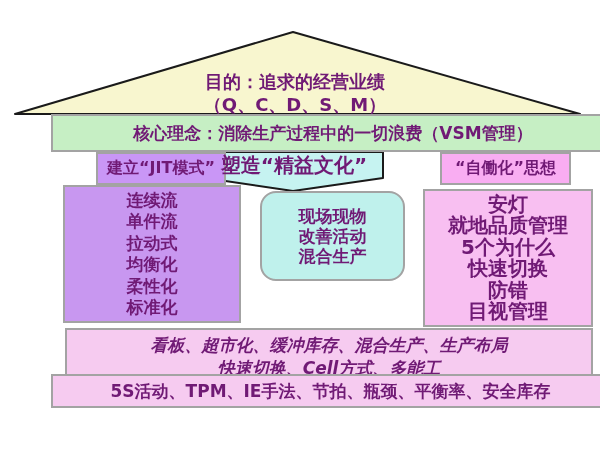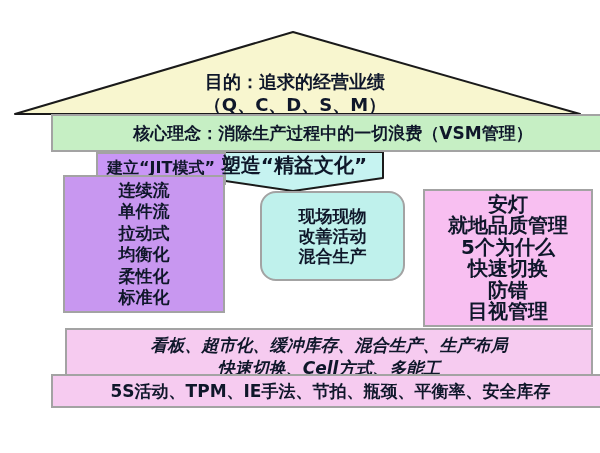--- a/index.html
+++ b/index.html
@@ -4,21 +4,21 @@
 <style>
   html, body { margin: 0; padding: 0; background: #ffffff; }
   .stage {
     position: relative;
     width: 600px;
     height: 453px;
     background: #ffffff;
     overflow: hidden;
     font-family: "DejaVu Sans", sans-serif;
     font-weight: bold;
-    color: #0f172a;
+    color: #701a75;
   }
   .overlay {
     position: absolute;
     left: 0; top: 0;
     width: 600px; height: 453px;
     z-index: 1;
     pointer-events: none;
   }
   .box {
     position: absolute;
@@ -65,21 +65,21 @@
     font-size: 20px;
     background: transparent;
   }
   .jidoka-header {
     left: 402px; top: 152px; width: 131px; height: 33px;
     background: #f9adf2;
     font-size: 16px;
   }
   
   .jit-pillar {
-    left: 25px; top: 175px; width: 162px; height: 138px;
+    left: 25px; top: 185px; width: 178px; height: 138px;
     background: #c897f0;
     font-size: 17px; line-height: 21.5px;
   }
   .culture-pillar {
     left: 222px; top: 191px; width: 145px; height: 90px;
     background: #bff1ec;
     border-radius: 16px;
     font-size: 17px; line-height: 20px;
   }
   .jidoka-pillar {
@@ -119,20 +119,23 @@
   <div class="box concept-bar">
     <div>核心理念：消除生产过程中的一切浪费（VSM管理）</div>
   </div>
 
   <div class="box jit-header">
     <div>建立“JIT模式”</div>
   </div>
   <div class="plain culture-header-text">
     <div>塑造“精益文化”</div>
   </div>
+  <div class="box jidoka-header">
+    <div>“自働化”思想</div>
+  </div>
 
   <div class="box jit-pillar">
     <div>连续流</div>
     <div>单件流</div>
     <div>拉动式</div>
     <div>均衡化</div>
     <div>柔性化</div>
     <div>标准化</div>
   </div>
 

